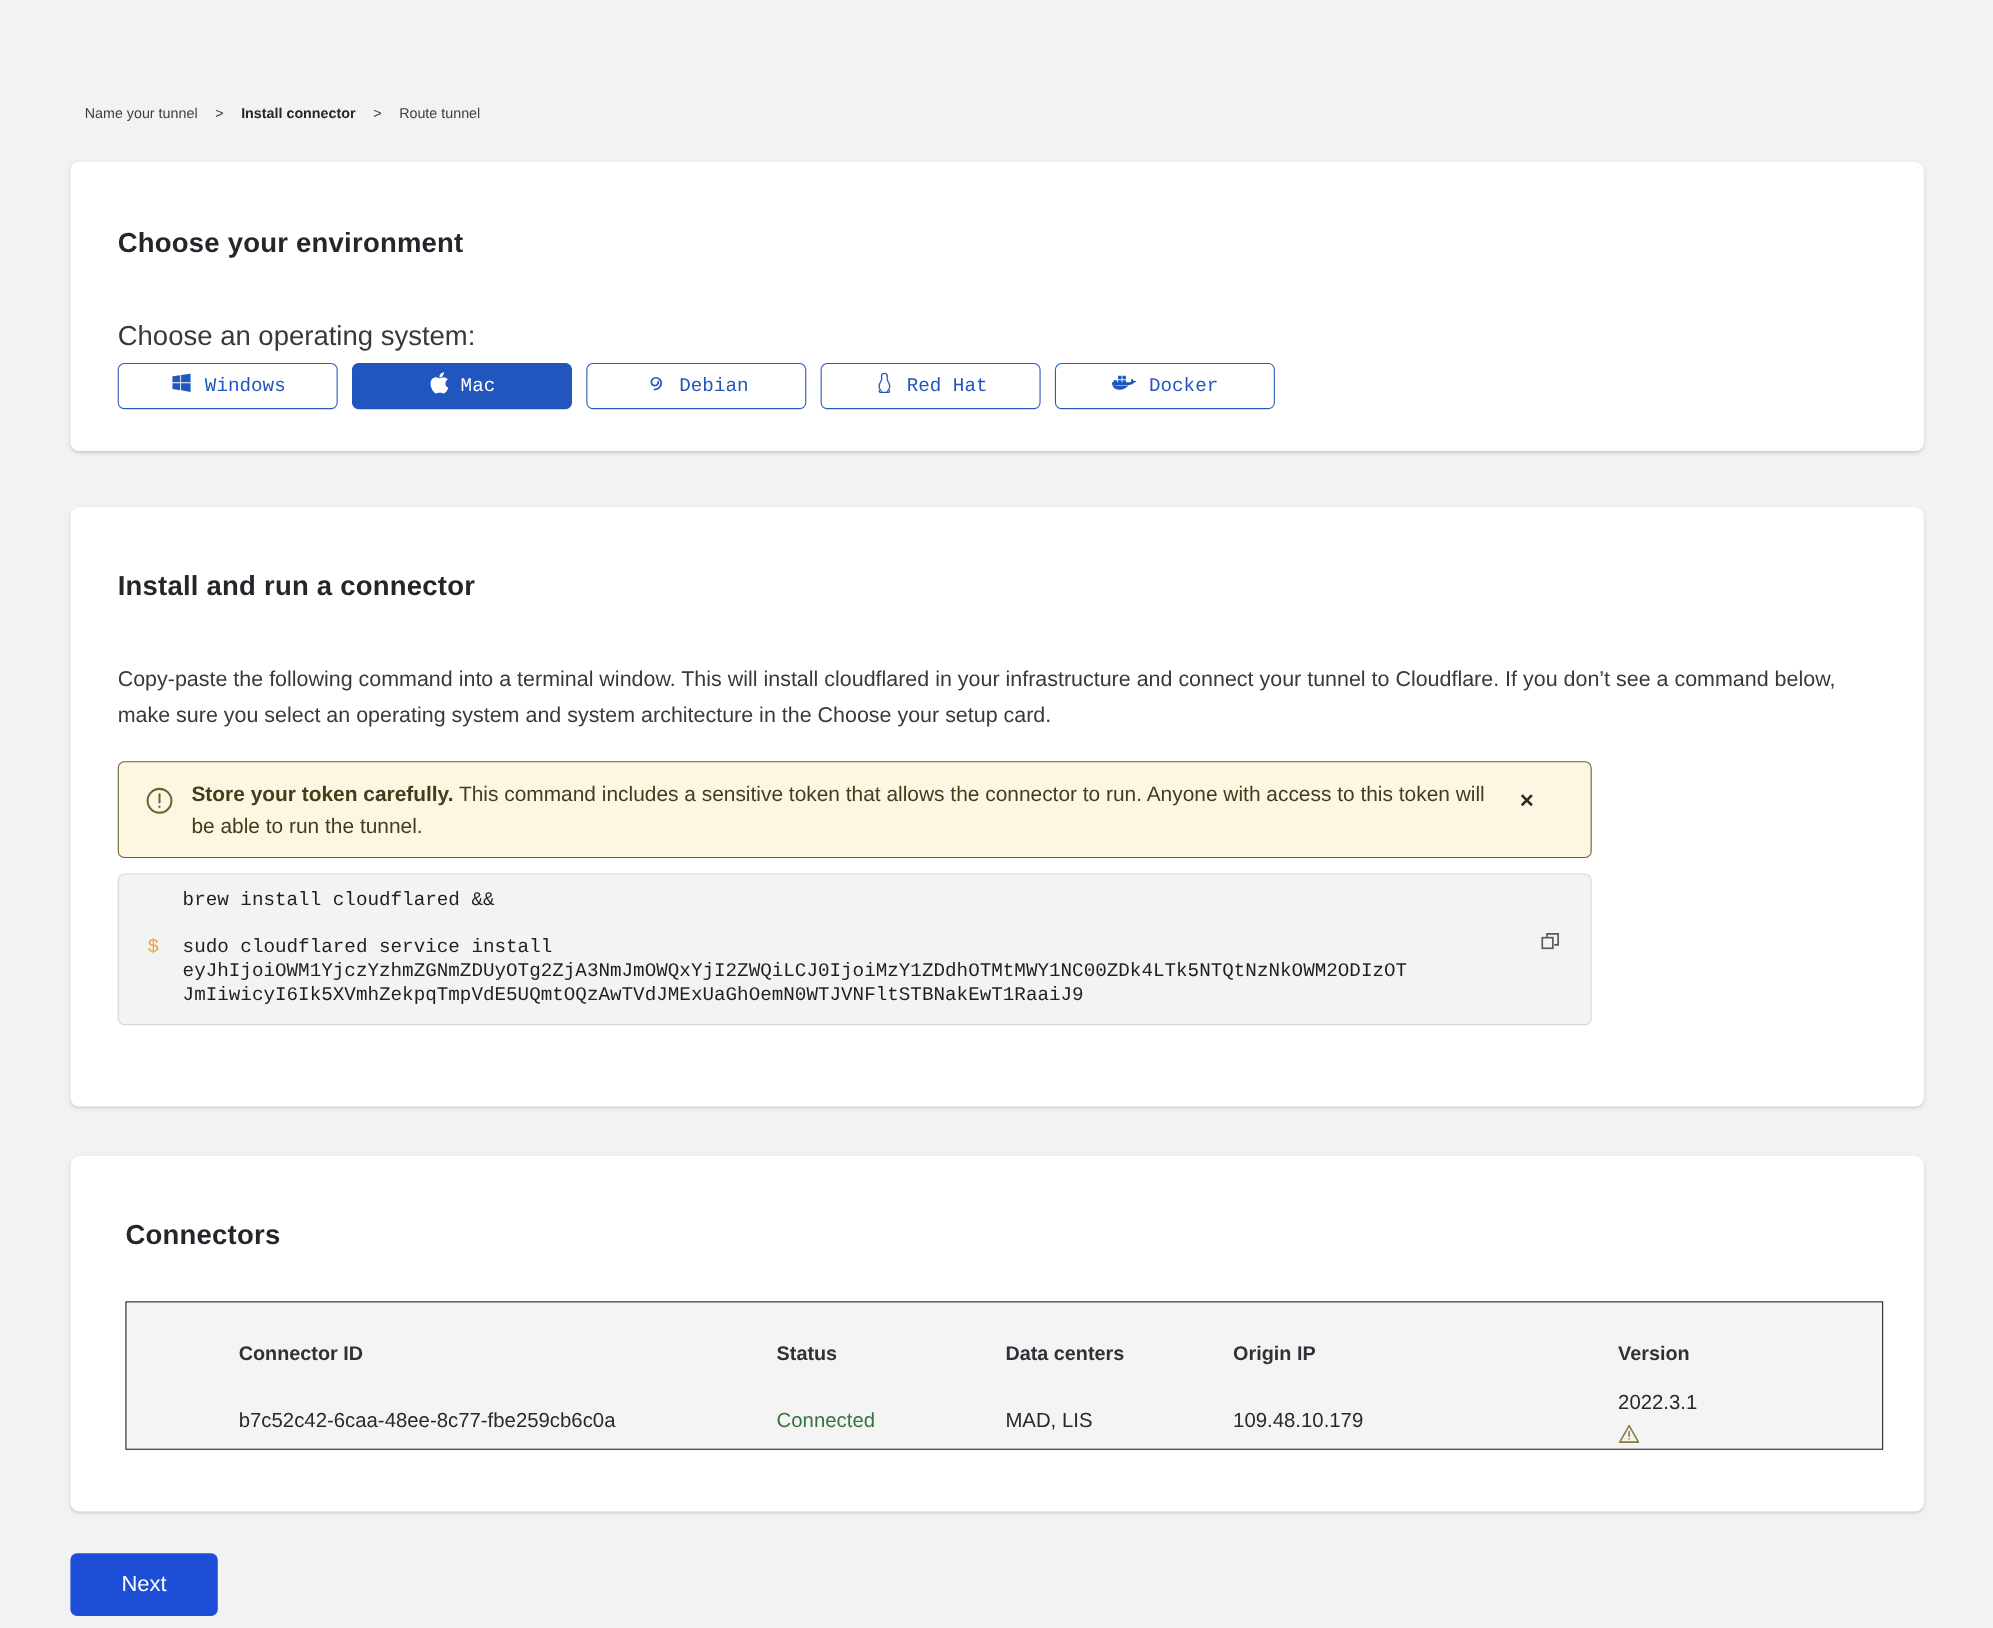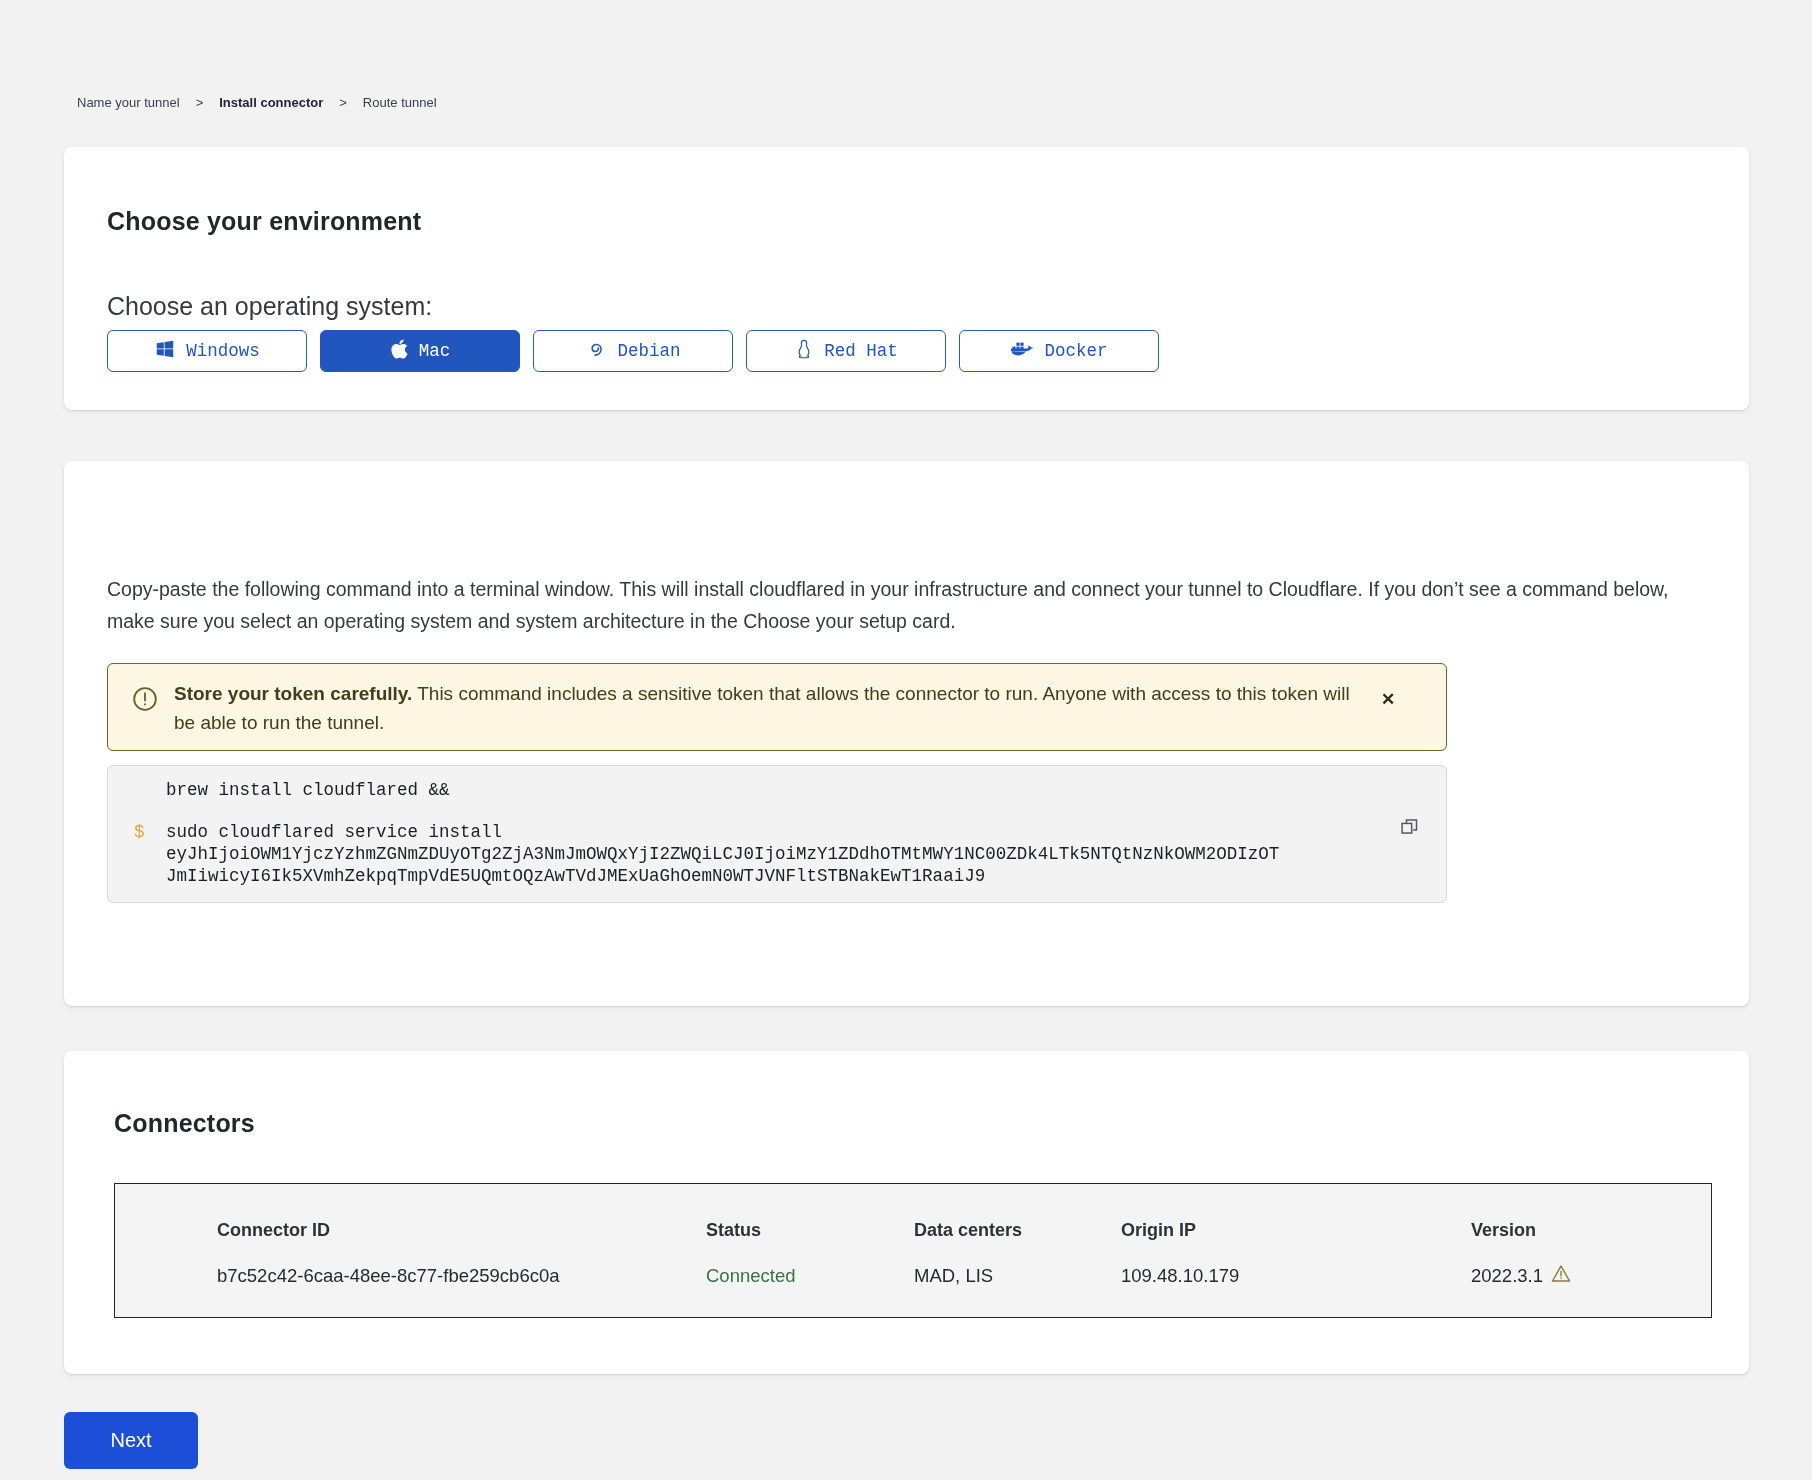--- a/index.html
+++ b/index.html
@@ -78,21 +78,21 @@
   
   .connectors-table {
     margin-top:45px; width:1598px; height:135px;
     background:#f4f4f4; border:1px solid #222428;
     padding:36px 30px 0 102px; overflow:hidden;
   }
   .t-row { display:grid; grid-template-columns:489px 208px 207px 350px 1fr; align-items:center; }
   .t-head { font-size:18px; font-weight:bold; color:#2e3136; line-height:20px; }
   .t-body { margin-top:24px; font-size:18.5px; color:#26292e; line-height:22px; }
   .status-connected { color:#377341; }
-  .version-cell { display:flex; align-items:center; gap:8px; }
+  .version-cell { display:flex; gap:8px;flex-direction:column; }
 
   
   .next-btn {
     display:block; margin:38px 0 0 64px; width:134px; height:57px;
     background:#1d4ed8; color:#ffffff; border:none; border-radius:6px;
     font-size:20px; font-family:inherit; cursor:pointer;
   }
 </style>
 </head>
 <body>
@@ -158,20 +158,21 @@
           <path d="M1 14.4h19.6c2.6 0 4.7-1 5.7-2.8 1-.1 2-.5 2.5-1.2-.8-.7-2.2-.9-3.1-.5-.3-1.1-1.1-2-2.1-2.4-.8.8-1.1 2.1-.7 3.2-.6.5-1.7.7-3.3.7H1c0 1.9.5 3.7 1.4 5.1 1.4 2.2 3.8 3.5 6.9 3.5 4.8 0 8.6-2.1 10.8-5.6-2.6 1-6.2 1-20.1 0z"></path>
         </svg>
       </span>
       <span>Docker</span>
     </button>
 
   </div>
 </section>
 
 <section class="card" id="card-install">
+  <h2>Install and run a connector</h2>
   <p class="install-desc">Copy-paste the following command into a terminal window. This will install cloudflared in your infrastructure and connect your tunnel to Cloudflare. If you don’t see a command below, make sure you select an operating system and system architecture in the Choose your setup card.</p>
 
   <div class="warning-banner">
     <span class="w-icon">
       <svg width="26" height="26" viewBox="0 0 24 24" fill="none" stroke="#6b6226" stroke-width="1.7" stroke-linecap="round">
         <circle cx="12" cy="12" r="10"></circle>
         <line x1="12" y1="6.6" x2="12" y2="13.4"></line>
         <line x1="12" y1="16.8" x2="12" y2="17.1"></line>
       </svg>
     </span>

